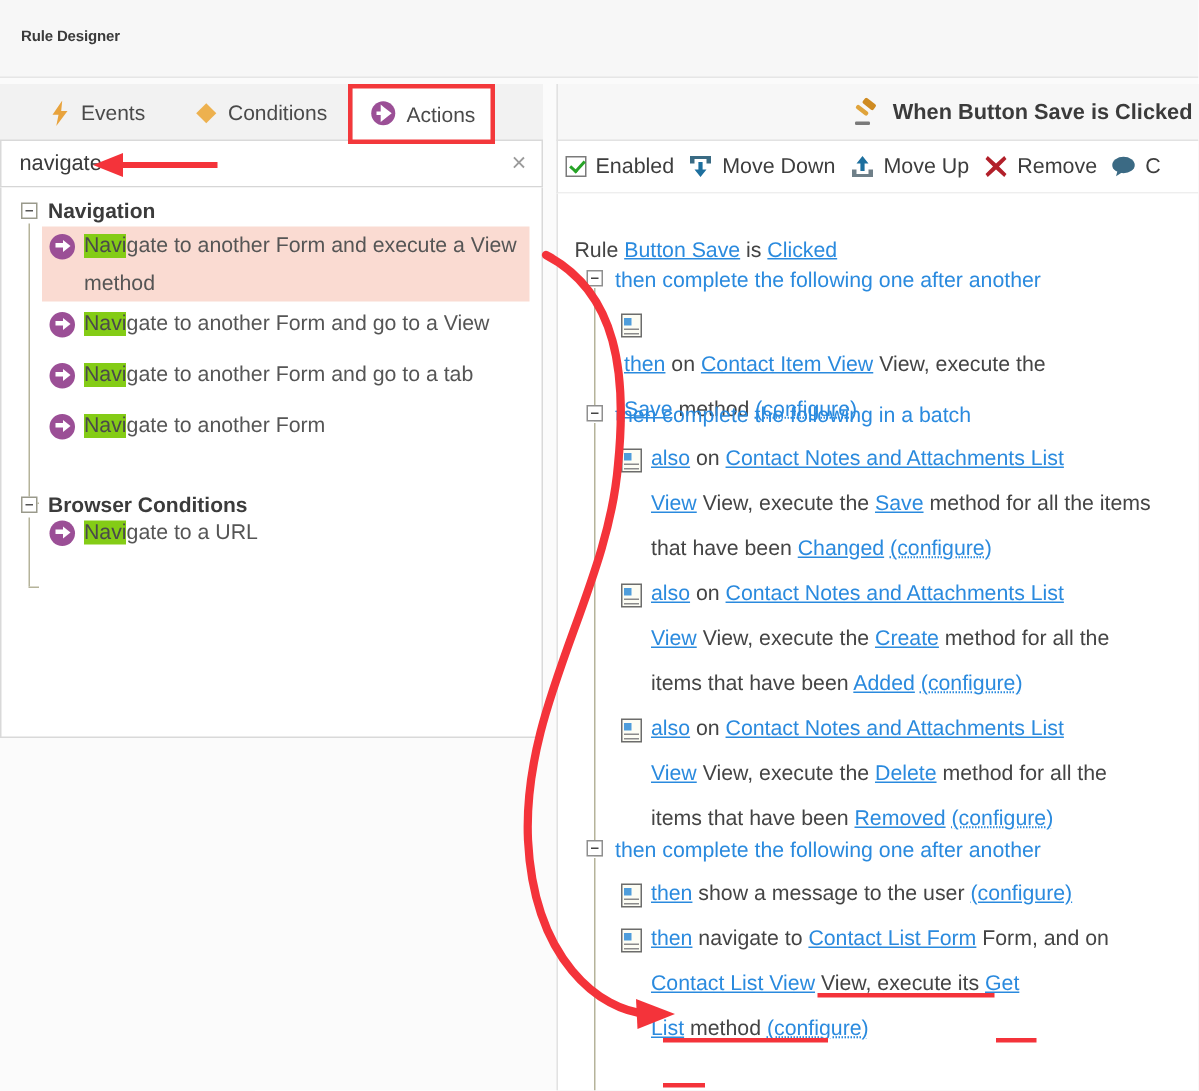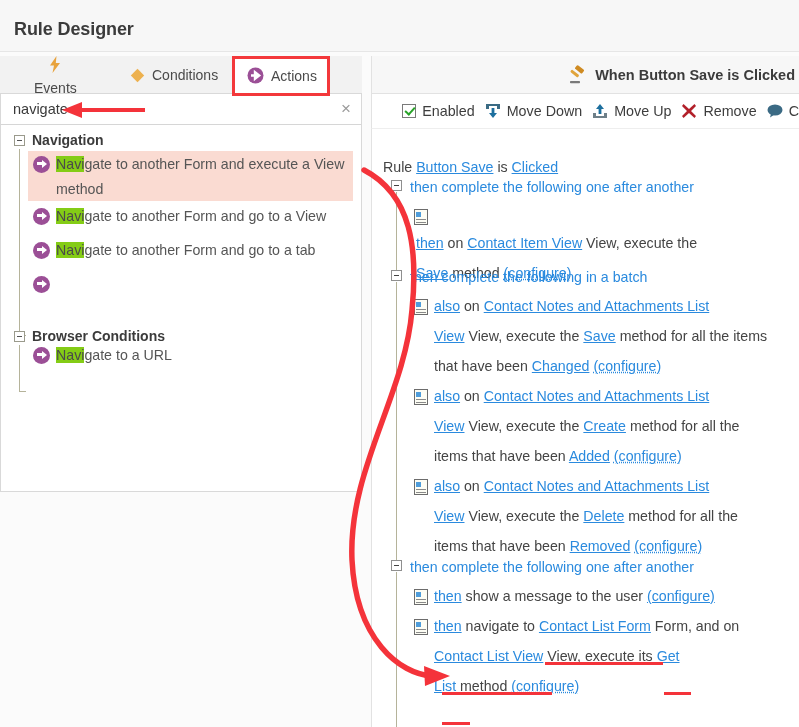--- a/index.html
+++ b/index.html
@@ -13,21 +13,21 @@
   #root { position: relative; width: 799px; height: 727px; background: #fbfbfb; }
 
   
   .titlebar {
     position: absolute; left: 0; top: 0; width: 799px; height: 52px;
     background: #f7f7f7;
     border-bottom: 1px solid #e6e6e6;
   }
   .titlebar .title {
     position: absolute; left: 14px; top: 19px;
-    font-size: 18px; font-weight: bold; color: #3b3b3b;
+    font-size: 10px; font-weight: bold; color: #3b3b3b;
     letter-spacing: -0.1px;
   }
 
   
   .leftpane {
     position: absolute; left: 0px; top: 56px; width: 362px; height: 436px;
   }
   .tabbar {
     position: absolute; left: 0; top: 0; width: 362px; height: 38px;
     background: #f2f2f2; border-bottom: 1px solid #d9d9d9;
@@ -37,21 +37,21 @@
     display: flex; align-items: center; gap: 7px;
     padding: 0 12px; font-size: 14px; color: #4a4a4a; cursor: default;
   }
   .tab.active {
     background: #ffffff;
     border-left: 1px solid #d9d9d9; border-right: 1px solid #d9d9d9;
     border-top: 1px solid #d9d9d9;
     border-bottom: 1px solid #ffffff;
     top: 0; height: 39px;
   }
-  .tab-events { left: 22px; flex-direction: column; }
+  .tab-events { left: 22px; }
   .tab-conditions { left: 118px; align-items: center; }
   .tab-actions { left: 234px; }
 
   .ico { display: inline-block; line-height: 0; }
 
   
   .redbox {
     position: absolute; left: 232px; top: 56px; width: 98px; height: 40px;
     border: 3px solid #f3383b; background: transparent;
     z-index: 6; pointer-events: none;
@@ -140,21 +140,21 @@
     display: flex; align-items: center; justify-content: flex-end;
     padding-right: 4px; gap: 9px;
   }
   .rhead .rtitle {
     font-size: 14.5px; font-weight: bold; color: #3b3b3b; white-space: nowrap;
   }
   .rtoolbar {
     position: absolute; left: 0; top: 38px; width: 428px; height: 35px;
     background: #ffffff; border-bottom: 1px solid #eeeeee;
     border-left: 1px solid #e2e2e2;
-    display: flex; align-items: center; gap: 10px; padding-left: 5px; justify-content: flex-end;
+    display: flex; align-items: center; gap: 10px; padding-left: 5px;
   }
   .tbitem {
     display: flex; align-items: center; gap: 6px;
     font-size: 14.3px; color: #3d3d3d; white-space: nowrap; cursor: default;
   }
   .chkbox {
     width: 14px; height: 14px; border: 1px solid #7a7a7a; background: #fff;
     position: relative; display: inline-block;
   }
   .chkbox:after {
@@ -268,20 +268,23 @@
       <div class="titem" style="left:55px; top:79px;">
         <span class="hl">Navi</span><span>gate to another Form and go to a View</span>
       </div>
 
       <div class="arrowicon" style="left:32px; top:117px;"></div>
       <div class="titem" style="left:55px; top:113px;">
         <span class="hl">Navi</span><span>gate to another Form and go to a tab</span>
       </div>
 
       <div class="arrowicon" style="left:32px; top:151px;"></div>
+      <div class="titem" style="left:55px; top:147px;">
+        <span class="hl">Navi</span><span>gate to another Form</span>
+      </div>
 
       <div class="expander" style="left:13px; top:206px;"></div>
       <div class="grouplabel" style="left:31px; top:203px;">Browser Conditions</div>
       <div class="vline" style="left:18px; top:220px; height:46px;"></div>
       <div class="elbow" style="left:18px; top:266px;"></div>
 
       <div class="arrowicon" style="left:32px; top:222px;"></div>
       <div class="titem" style="left:55px; top:218px;">
         <span class="hl">Navi</span><span>gate to a URL</span>
       </div>

